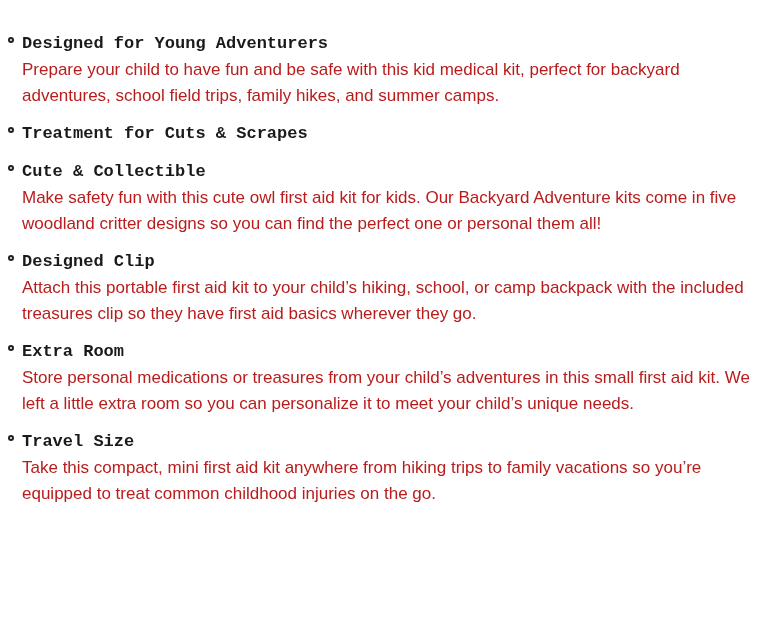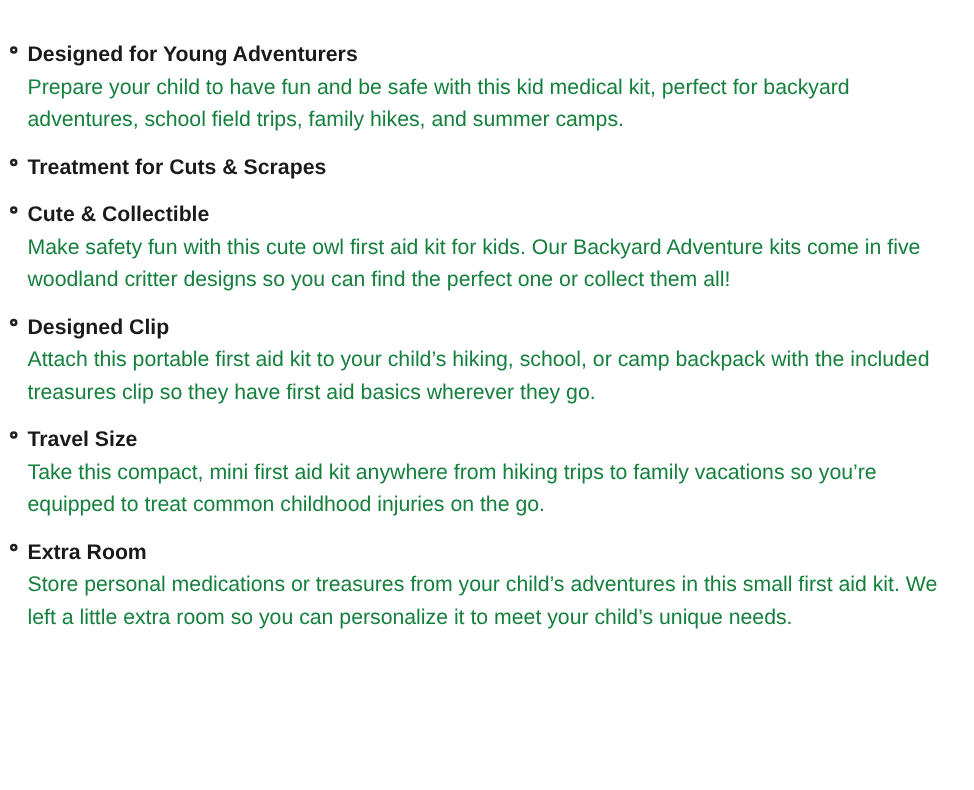--- a/index.html
+++ b/index.html
@@ -38,26 +38,27 @@
   }
   .feature-content {
     flex: 1 1 auto;
     min-width: 0;
   }
   .feature-title {
     font-size: 17px;
     line-height: 26px;
     font-weight: 700;
     color: #1a1a1a;
+    font-family: Liberation Mono, monospace;
   }
   .feature-desc {
     font-size: 17px;
     line-height: 26px;
     font-weight: 400;
-    color: #15803d;
+    color: #b91c1c;
   }
 </style>
 </head>
 <body>
 
 <div class="page">
   <ul class="feature-list">
 
     <li class="feature-item">
       <span class="bullet-icon"></span>
@@ -71,42 +72,42 @@
       <span class="bullet-icon"></span>
       <div class="feature-content">
         <div class="feature-title">Treatment for Cuts &amp; Scrapes</div>
       </div>
     </li>
 
     <li class="feature-item">
       <span class="bullet-icon"></span>
       <div class="feature-content">
         <div class="feature-title">Cute &amp; Collectible</div>
-        <div class="feature-desc">Make safety fun with this cute owl first aid kit for kids. Our Backyard Adventure kits come in five woodland critter designs so you can find the perfect one or collect them all!</div>
+        <div class="feature-desc">Make safety fun with this cute owl first aid kit for kids. Our Backyard Adventure kits come in five woodland critter designs so you can find the perfect one or personal them all!</div>
       </div>
     </li>
 
     <li class="feature-item">
       <span class="bullet-icon"></span>
       <div class="feature-content">
         <div class="feature-title">Designed Clip</div>
         <div class="feature-desc">Attach this portable first aid kit to your child’s hiking, school, or camp backpack with the included treasures clip so they have first aid basics wherever they go.</div>
       </div>
     </li>
 
     <li class="feature-item">
       <span class="bullet-icon"></span>
       <div class="feature-content">
-        <div class="feature-title">Travel Size</div>
-        <div class="feature-desc">Take this compact, mini first aid kit anywhere from hiking trips to family vacations so you’re equipped to treat common childhood injuries on the go.</div>
+        <div class="feature-title">Extra Room</div>
+        <div class="feature-desc">Store personal medications or treasures from your child’s adventures in this small first aid kit. We left a little extra room so you can personalize it to meet your child’s unique needs.</div>
       </div>
     </li>
 
     <li class="feature-item">
       <span class="bullet-icon"></span>
       <div class="feature-content">
-        <div class="feature-title">Extra Room</div>
-        <div class="feature-desc">Store personal medications or treasures from your child’s adventures in this small first aid kit. We left a little extra room so you can personalize it to meet your child’s unique needs.</div>
+        <div class="feature-title">Travel Size</div>
+        <div class="feature-desc">Take this compact, mini first aid kit anywhere from hiking trips to family vacations so you’re equipped to treat common childhood injuries on the go.</div>
       </div>
     </li>
 
   </ul>
 </div>
 
 </body></html>

